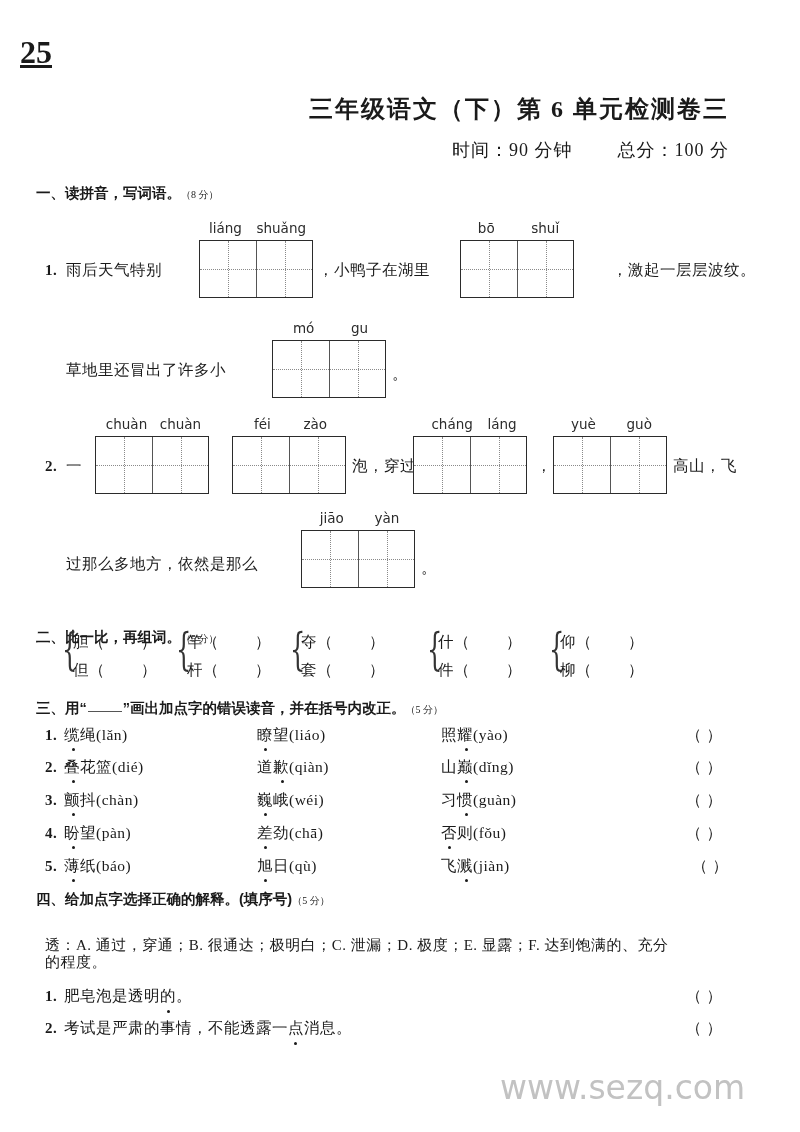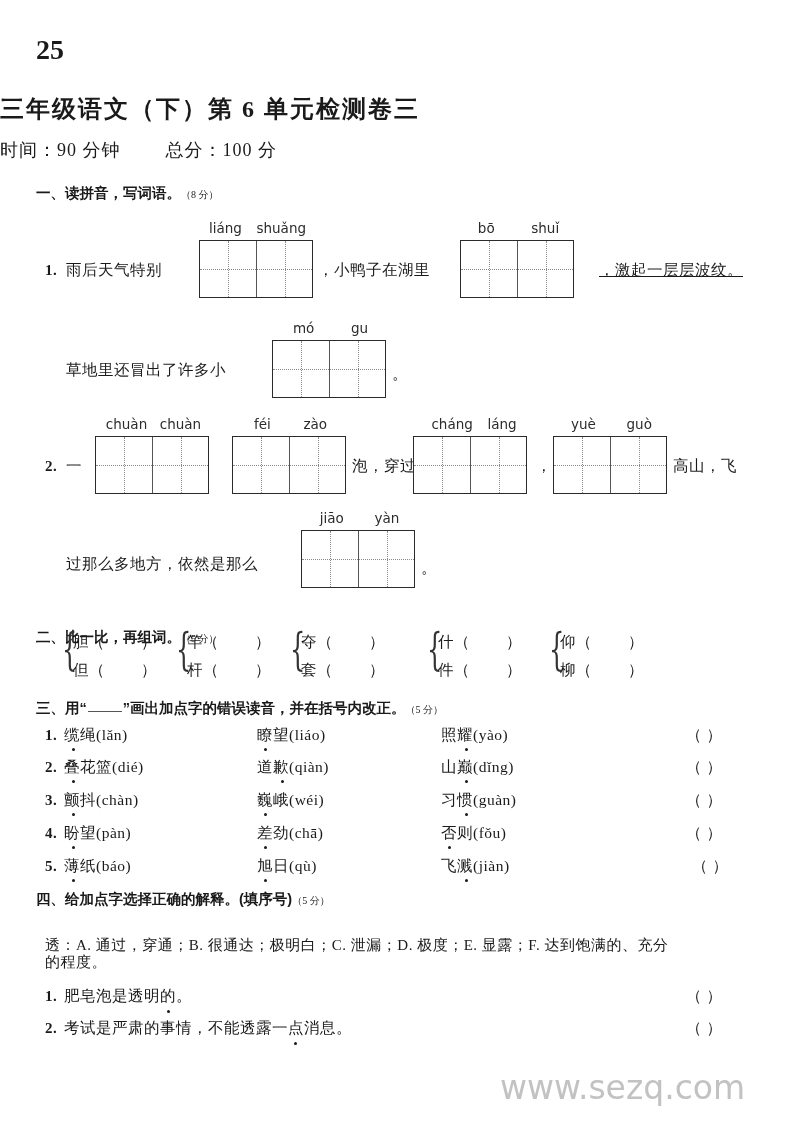--- a/index.html
+++ b/index.html
@@ -12,36 +12,37 @@
     height: 1132px;
     position: relative;
     font-family: "Liberation Serif", "DejaVu Serif", serif;
     color: #1a1a1a;
     overflow: hidden;
   }
 
   
   .page-num {
     position: absolute;
-    left: 36px;
+    left: 20px;
     top: 36px;
     font-family: "Liberation Serif", serif;
-    font-size: 28px;
+    font-size: 32px;
     font-weight: bold;
     letter-spacing: 0px;
     line-height: 1;
+    text-decoration: underline;
   }
 
   
   .title-block {
     position: absolute;
     left: 0;
     top: 95px;
     width: 729px;
-    text-align: left;
+    text-align: right;
   }
   .doc-title {
     font-family: "Liberation Serif", "DejaVu Serif", serif;
     font-size: 24px;
     font-weight: bold;
     letter-spacing: 2px;
     line-height: 1.2;
   }
   .subtitle-row {
     margin-top: 14px;
@@ -216,21 +217,21 @@
 <div class="pin" style="left:460px; top:222px; width:117px;">
   <span>bō</span>
   <span style="display:inline-block;width:28px;"></span>
   <span>shuǐ</span>
 </div>
 <div class="tzg" style="left:460px; top:240px;">
   <div class="cell"></div>
   <div class="cell"></div>
 </div>
 
-<div class="btxt" style="left:599px; top:262px;text-decoration:underline;">，激起一层层波纹。</div>
+<div class="btxt" style="left:612px; top:262px;">，激起一层层波纹。</div>
 
 <div class="btxt" style="left:66px; top:362px;">草地里还冒出了许多小</div>
 
 <div class="pin" style="left:272px; top:322px; width:117px;">
   <span>mó</span>
   <span style="display:inline-block;width:28px;"></span>
   <span>gu</span>
 </div>
 <div class="tzg" style="left:272px; top:340px;">
   <div class="cell"></div>

